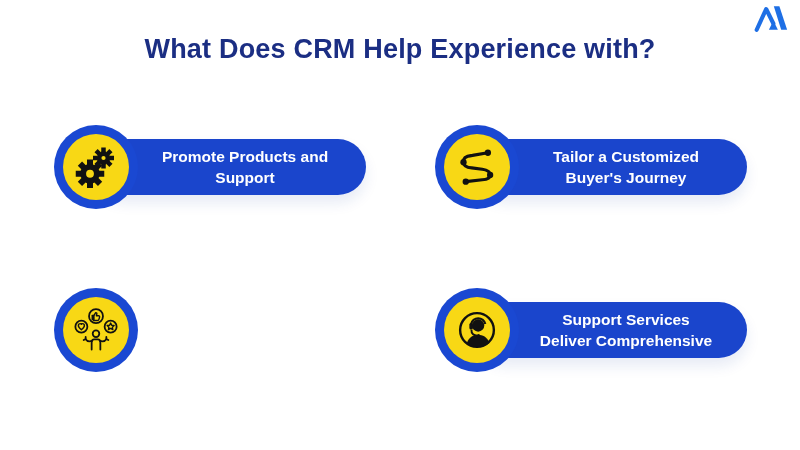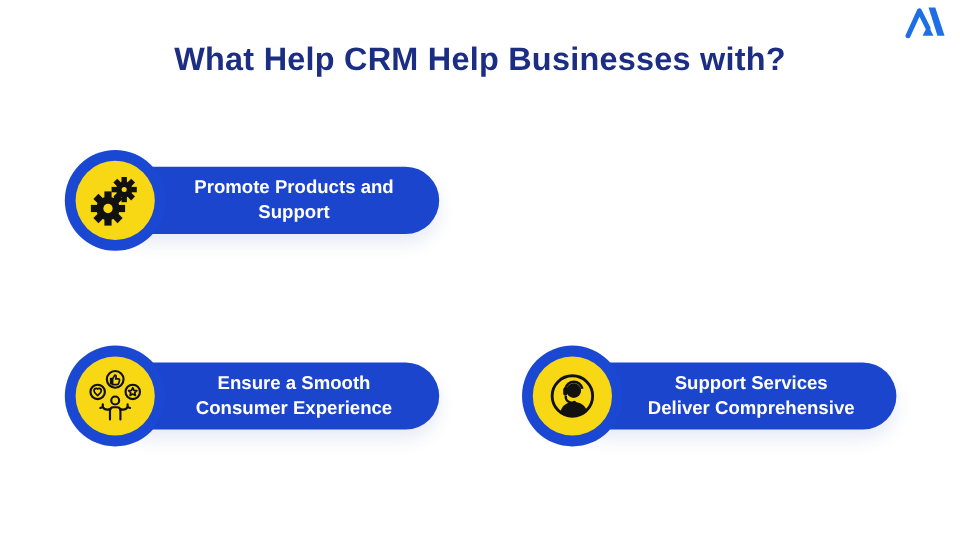--- a/index.html
+++ b/index.html
@@ -50,21 +50,21 @@
   <svg class="brand" viewBox="0 0 40 32">
     <g fill="none" stroke="var(--logo_blue,#1E6FE5)" stroke-width="4.6" stroke-linecap="round" stroke-linejoin="round">
       <path d="M3 28.5 L13.5 5.5 L21.5 21.5"></path>
     </g>
     <g fill="var(--logo_blue,#1E6FE5)">
       <path d="M22 2.5 L28.2 2.5 L36.8 28.5 L30.2 28.5 Z"></path>
       <path d="M16.5 28.5 L21.5 18.5 L26.5 28.5 Z"></path>
     </g>
   </svg>
 
-  <h1 class="title">What Help CRM Help Businesses with?</h1>
+  <h1 class="title">What Does CRM Help Experience with?</h1>
 
   <div class="item pos-1">
     <div class="pill">
       <span class="pill-line">Promote Products and</span>
       <span class="pill-line">Support</span>
     </div>
     <div class="badge">
       <div class="badge-inner">
         <svg viewBox="0 0 64 64">
           <g fill="var(--icon_black,#111)">
@@ -91,26 +91,41 @@
               <circle cx="24" cy="41" r="13"></circle>
             </g>
           </g>
           <circle cx="42" cy="20" r="2.8" fill="var(--icon_yellow,#F8D815)"></circle>
           <circle cx="24" cy="41" r="5.2" fill="var(--icon_yellow,#F8D815)"></circle>
         </svg>
       </div>
     </div>
   </div>
 
+  <div class="item pos-2">
+    <div class="pill">
+      <span class="pill-line">Tailor a Customized</span>
+      <span class="pill-line">Buyer's Journey</span>
+    </div>
+    <div class="badge">
+      <div class="badge-inner">
+        <svg viewBox="0 0 64 64">
+          <path d="M46.5 13 L26 16.5 C15 18 14 20.5 14 25.5 C14 30.5 18 32.5 25 33.2 L39 35 C47 36 49.5 38.5 49.5 42.5 C49.5 46.5 45 48.5 39 49 L17 51.5" fill="none" stroke="var(--icon_black,#111)" stroke-width="4.2" stroke-linecap="round"></path>
+          <g fill="var(--icon_black,#111)">
+            <circle cx="46.5" cy="13" r="4.2"></circle>
+            <circle cx="14" cy="25.5" r="4.2"></circle>
+            <circle cx="49.5" cy="42.5" r="4.2"></circle>
+            <circle cx="17" cy="51.5" r="4.2"></circle>
+          </g>
+        </svg>
+      </div>
+    </div>
+  </div>
 
   <div class="item pos-3">
-    <div class="pill">
-      <span class="pill-line">Ensure a Smooth</span>
-      <span class="pill-line">Consumer Experience</span>
-    </div>
     <div class="badge">
       <div class="badge-inner">
         <svg viewBox="0 0 64 64" fill="none" stroke="var(--icon_black,#111)" stroke-width="2.4" stroke-linecap="round" stroke-linejoin="round">
           <circle cx="32" cy="13.5" r="9.3"></circle>
           <circle cx="12.5" cy="27.5" r="8"></circle>
           <circle cx="51.5" cy="27.5" r="8"></circle>
           <g stroke-width="1.9">
             <path d="M27 12.6 h1.9 v5.6 h-1.9 z"></path>
             <path d="M28.9 13.2 l2.7-4.4 c1.5 0 1.7 1.2 1.4 2.3 l-0.5 1.9 h2.8 c1.5 0 1.7 1 1.4 2.1 l-0.8 2.7 c-0.3 1.1 -1 1.6 -2.1 1.6 h-4.9 z"></path>
             <path d="M12.5 31.6 C10.8 30.1 8.5 28 8.5 26.2 C8.5 24.6 9.7 23.5 11 23.5 C11.9 23.5 12.5 24.3 12.5 24.3 C12.5 24.3 13.1 23.5 14 23.5 C15.3 23.5 16.5 24.6 16.5 26.2 C16.5 28 14.2 30.1 12.5 31.6 Z"></path>

